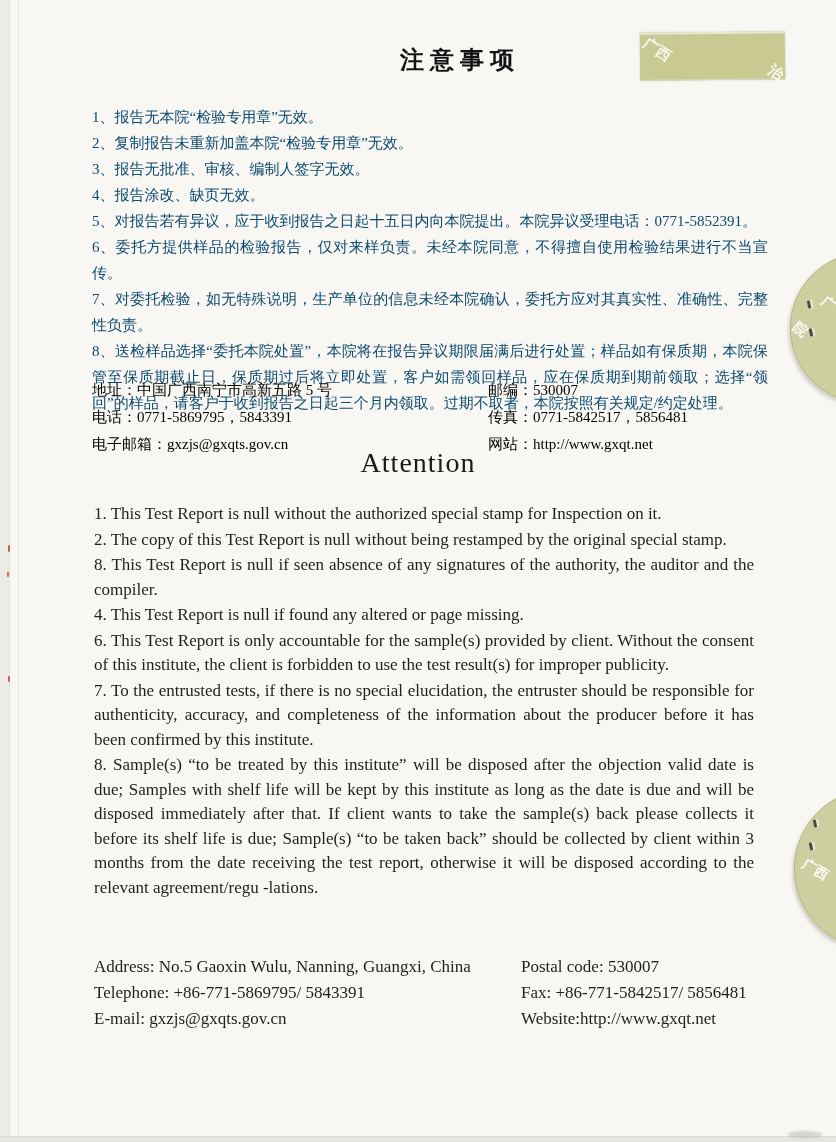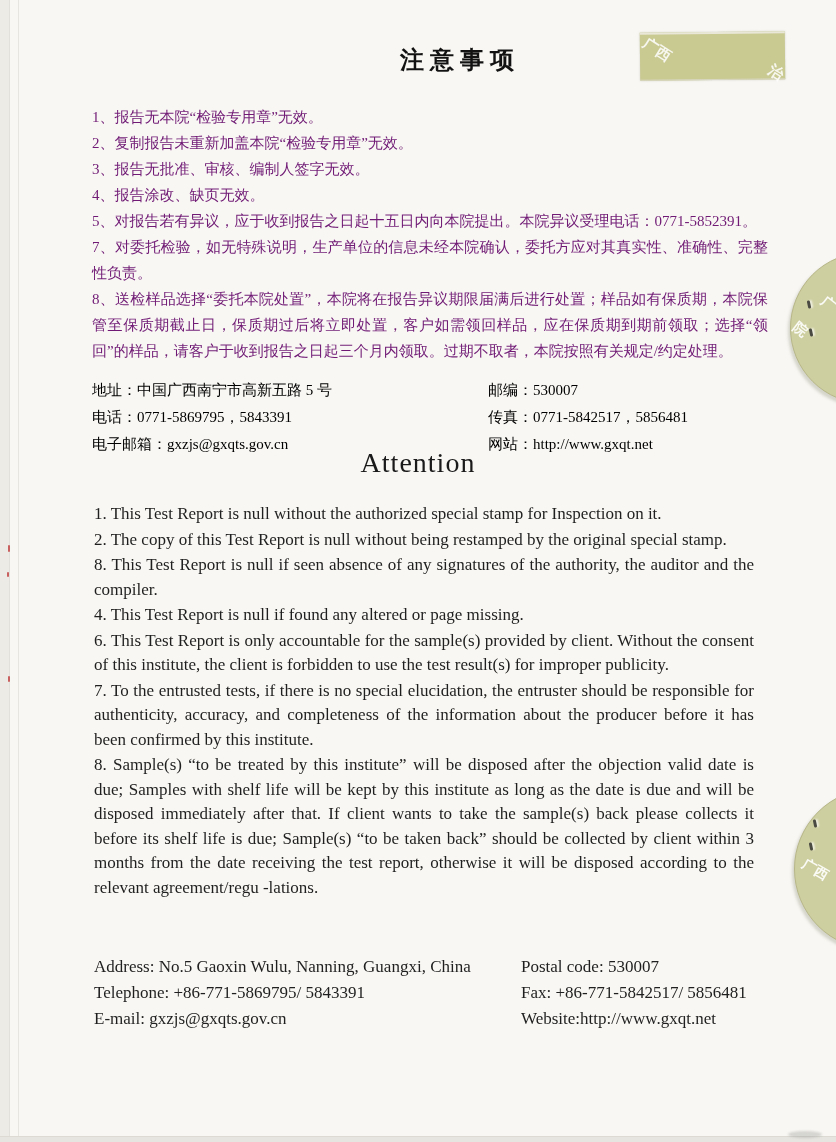--- a/index.html
+++ b/index.html
@@ -17,21 +17,21 @@
     background:#e7e5e0;border-top:1px solid #dcdad3;}
   .smudge{position:absolute;right:14px;bottom:4px;width:34px;height:7px;
     background:rgba(150,150,145,.35);border-radius:50%;filter:blur(1px);}
   .red-speck{position:absolute;width:2px;background:#c96060;border-radius:1px;}
 
   
   .cn-title{position:absolute;top:44px;left:0;width:100%;text-align:center;
     font-family:"Liberation Sans", sans-serif;font-weight:bold;
     font-size:24px;letter-spacing:6px;color:#121212;padding-left:42px;}
   .cn-notes{position:absolute;top:104px;left:92px;width:676px;
-    font-size:15px;line-height:26px;text-align:justify;color:#701a75;}
+    font-size:15px;line-height:26px;text-align:justify;color:#0c4a6e;}
   .cn-notes p{margin:0;}
   .cn-contact{position:absolute;top:377px;left:92px;width:690px;
     font-size:15px;color:#000000;}
   .cn-contact .row{position:relative;height:27px;line-height:27px;}
   .cn-contact .right{position:absolute;left:396px;top:0;}
 
   
   .en-title{position:absolute;top:447px;left:0;width:100%;text-align:center;
     font-size:28px;color:#1a1a1a;letter-spacing:1px;}
   .en-notes{position:absolute;top:502px;left:94px;width:676px;
@@ -80,20 +80,21 @@
 <div class="red-speck" style="top:676px;left:8px;height:6px;"></div>
 
 <div class="cn-title">注意事项</div>
 
 <div class="cn-notes">
   <p>1、报告无本院“检验专用章”无效。</p>
   <p>2、复制报告未重新加盖本院“检验专用章”无效。</p>
   <p>3、报告无批准、审核、编制人签字无效。</p>
   <p>4、报告涂改、缺页无效。</p>
   <p>5、对报告若有异议，应于收到报告之日起十五日内向本院提出。本院异议受理电话：0771-5852391。</p>
+  <p>6、委托方提供样品的检验报告，仅对来样负责。未经本院同意，不得擅自使用检验结果进行不当宣传。</p>
   <p>7、对委托检验，如无特殊说明，生产单位的信息未经本院确认，委托方应对其真实性、准确性、完整性负责。</p>
   <p>8、送检样品选择“委托本院处置”，本院将在报告异议期限届满后进行处置；样品如有保质期，本院保管至保质期截止日，保质期过后将立即处置，客户如需领回样品，应在保质期到期前领取；选择“领回”的样品，请客户于收到报告之日起三个月内领取。过期不取者，本院按照有关规定/约定处理。</p>
 </div>
 
 <div class="cn-contact">
   <div class="row">
     <span>地址：中国广西南宁市高新五路 5 号</span>
     <span class="right">邮编：530007</span>
   </div>
   <div class="row">

